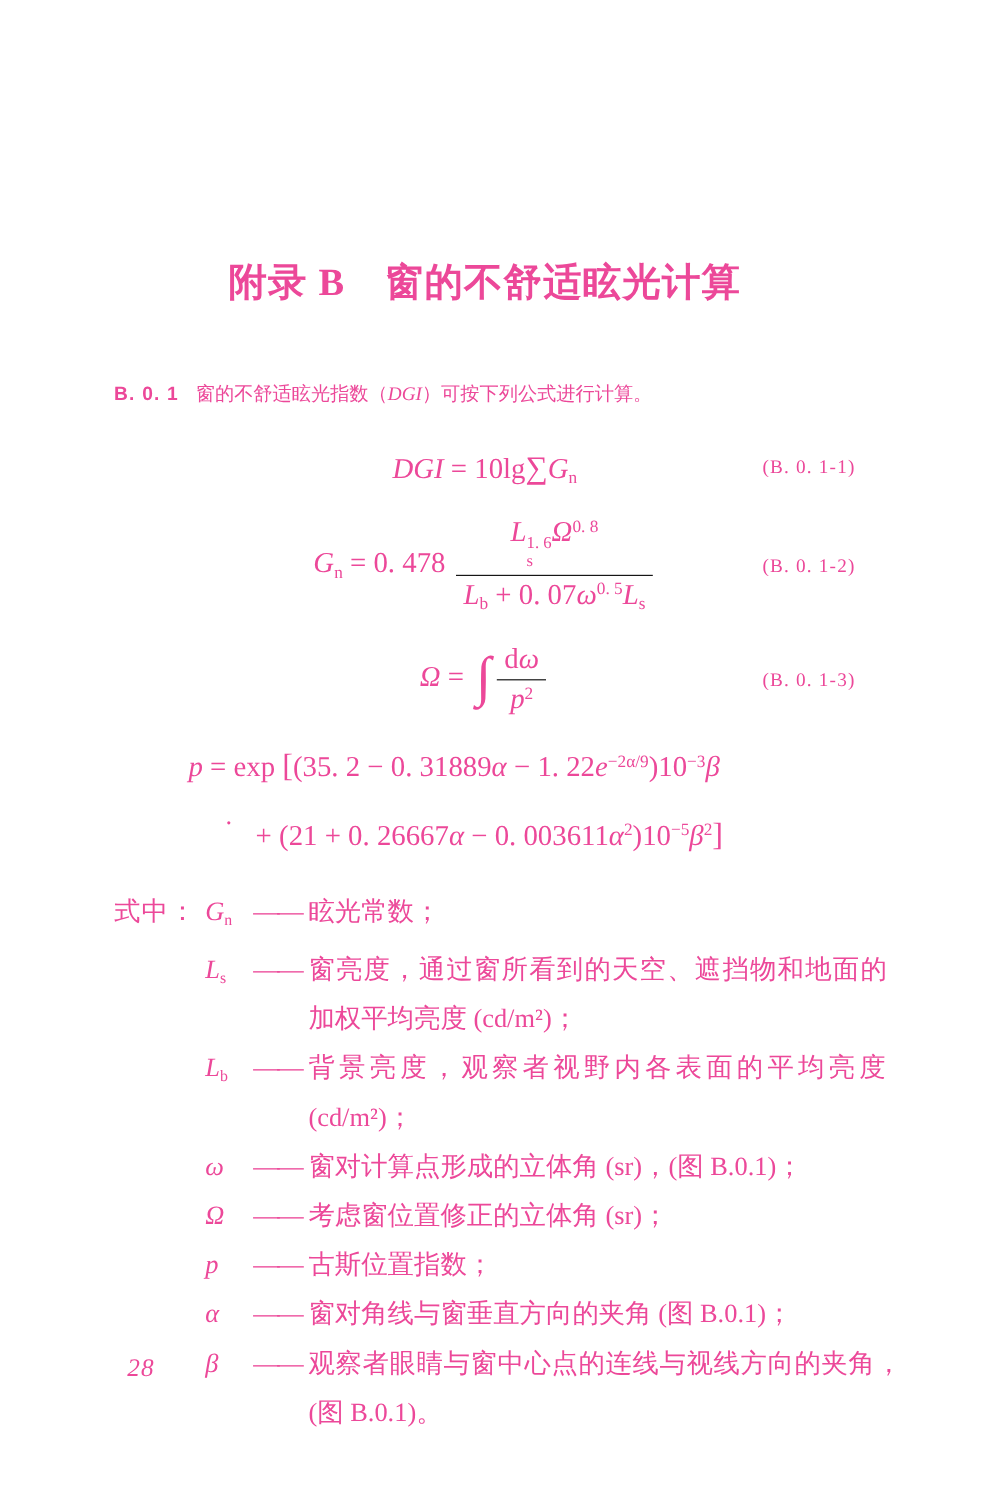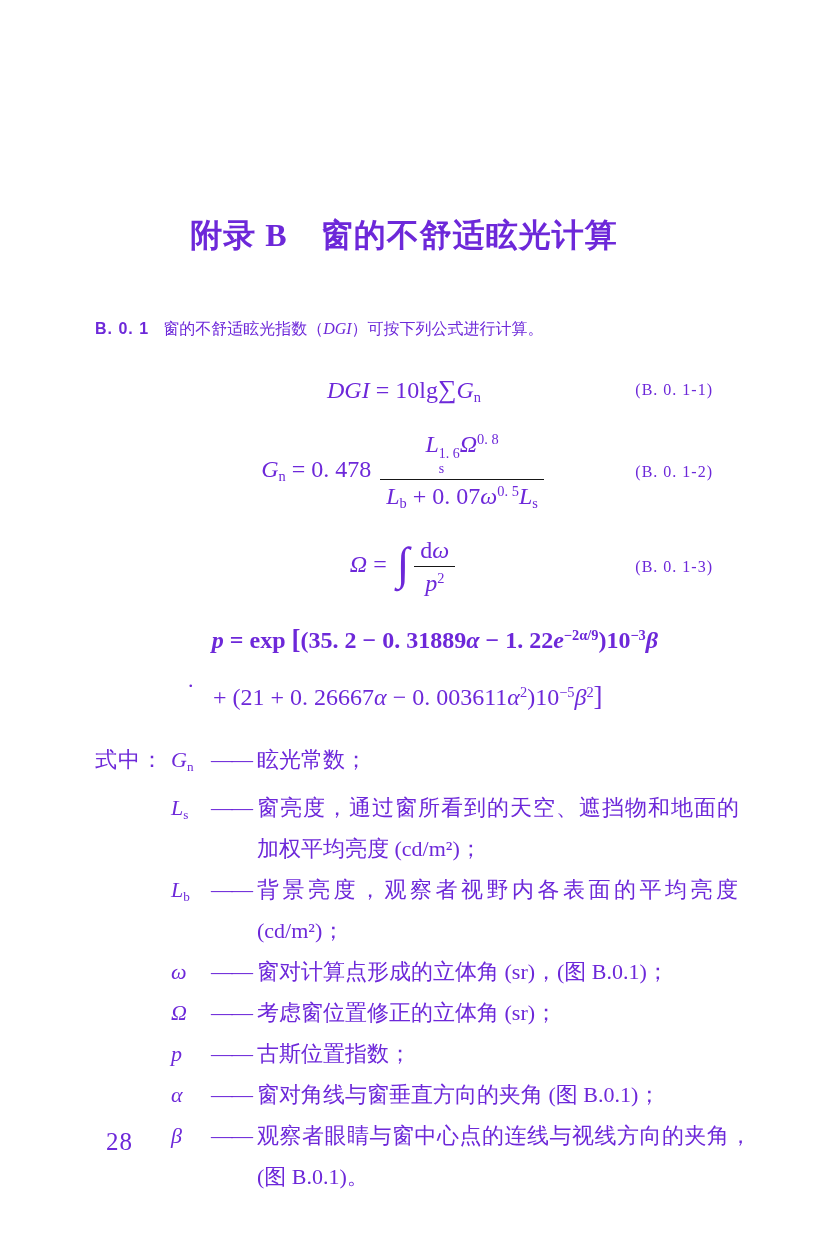--- a/index.html
+++ b/index.html
@@ -1,21 +1,21 @@
 <!DOCTYPE html>
 <html><head>
 <meta charset="utf-8">
 <style>
   html,body{margin:0;padding:0;background:#e8e8e8;}
   .page{
     position:relative;
     width:827px;height:1241px;
     margin:0 auto;
     background:#ffffff;
-    color:#6d28d9;
+    color:#ec4899;
     font-family:"Liberation Serif","DejaVu Serif",serif;
     overflow:hidden;
   }
   .content{position:absolute;left:95px;top:0;width:618px;}
   
   .title{
     margin-top:216px;
     text-align:center;
     font-size:32px;
     font-weight:bold;
@@ -43,40 +43,40 @@
   .sub{font-size:60%;vertical-align:-0.3em;font-style:normal;}
   .sup{font-size:60%;vertical-align:0.55em;font-style:normal;}
   .sigma{font-size:26px;}
   .frac{display:inline-block;vertical-align:middle;text-align:center;line-height:1.1;margin:0 3px;}
   .frac .fnum{display:block;padding:1px 6px 3px;}
   .frac .fden{display:block;border-top:1.6px solid #161616;padding:3px 6px 1px;}
   .ss{display:inline-flex;flex-direction:column;font-size:58%;line-height:1.05;vertical-align:-0.45em;text-align:left;}
   .integral{font-size:46px;line-height:0;vertical-align:middle;position:relative;top:-3px;margin:0 2px 0 4px;font-weight:100;}
   
   .eq4{position:relative;margin-top:20px;font-size:24px;}
-  .eq4 .l1{text-align:center;padding-left:62px;line-height:36px;font-weight:bold;}
+  .eq4 .l1{text-align:left;padding-left:62px;line-height:36px;}
   .eq4 .l2{position:relative;text-align:left;padding-left:118px;line-height:36px;margin-top:16px;}
   .eq4 .stray{position:absolute;left:93px;top:-12px;font-size:22px;}
   .eq4 .numline{text-align:right;font-size:22px;letter-spacing:1px;margin-top:22px;line-height:30px;}
   .bracket{font-size:112%;}
   
   .defs{margin-top:24px;font-size:22px;}
   .def-row{display:grid;grid-template-columns:76px 40px 46px 1fr;align-items:start;}
   .def-prefix{line-height:41px;letter-spacing:1px;}
   .def-sym{line-height:41px;}
   .def-dash{line-height:41px;letter-spacing:-2px;white-space:nowrap;}
   .def-text{line-height:41px;}
   .def-line{white-space:nowrap;}
   .def-row.r2 .def-line:first-child{letter-spacing:1px;}
   .def-row.r3 .def-line:first-child{letter-spacing:3.5px;}
   .def-row.r8 .def-line:first-child{letter-spacing:0.5px;}
   
   .pageno{
     position:absolute;left:106px;top:1128px;
-    font-size:25px;letter-spacing:1px;
+    font-size:21px;font-style:italic;letter-spacing:1px;
   }
 </style>
 </head>
 <body>
 
 <div class="page">
   <div class="content">
 
     <div class="title">附录 B　窗的不舒适眩光计算</div>
 

